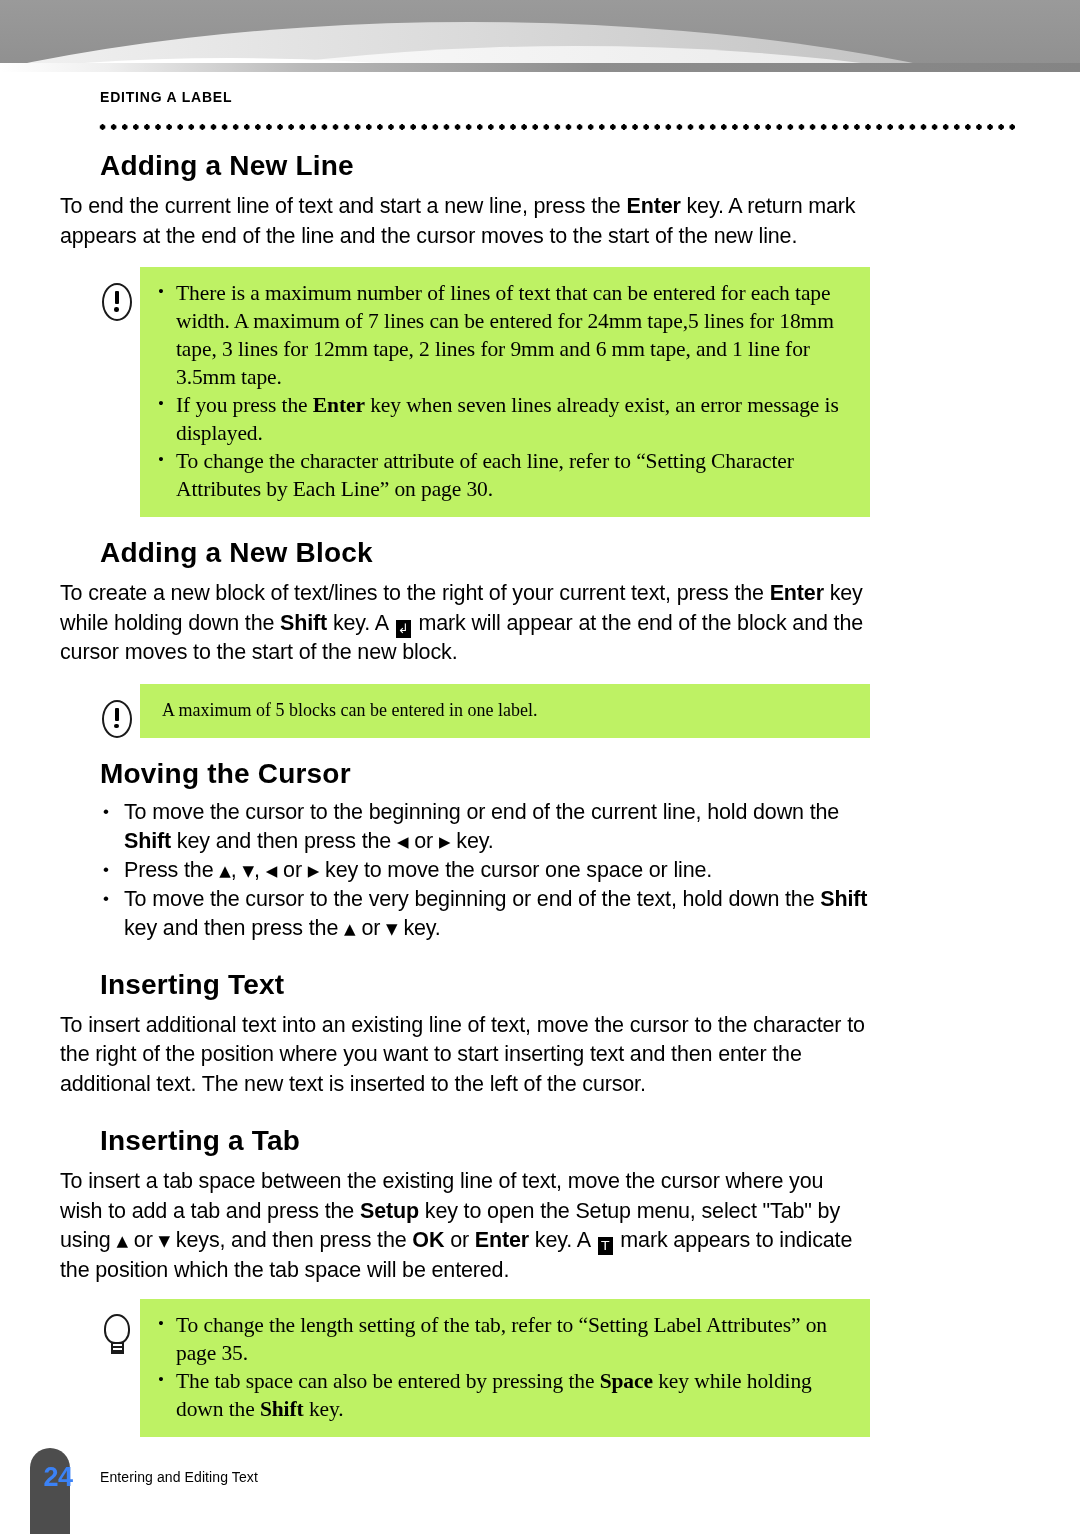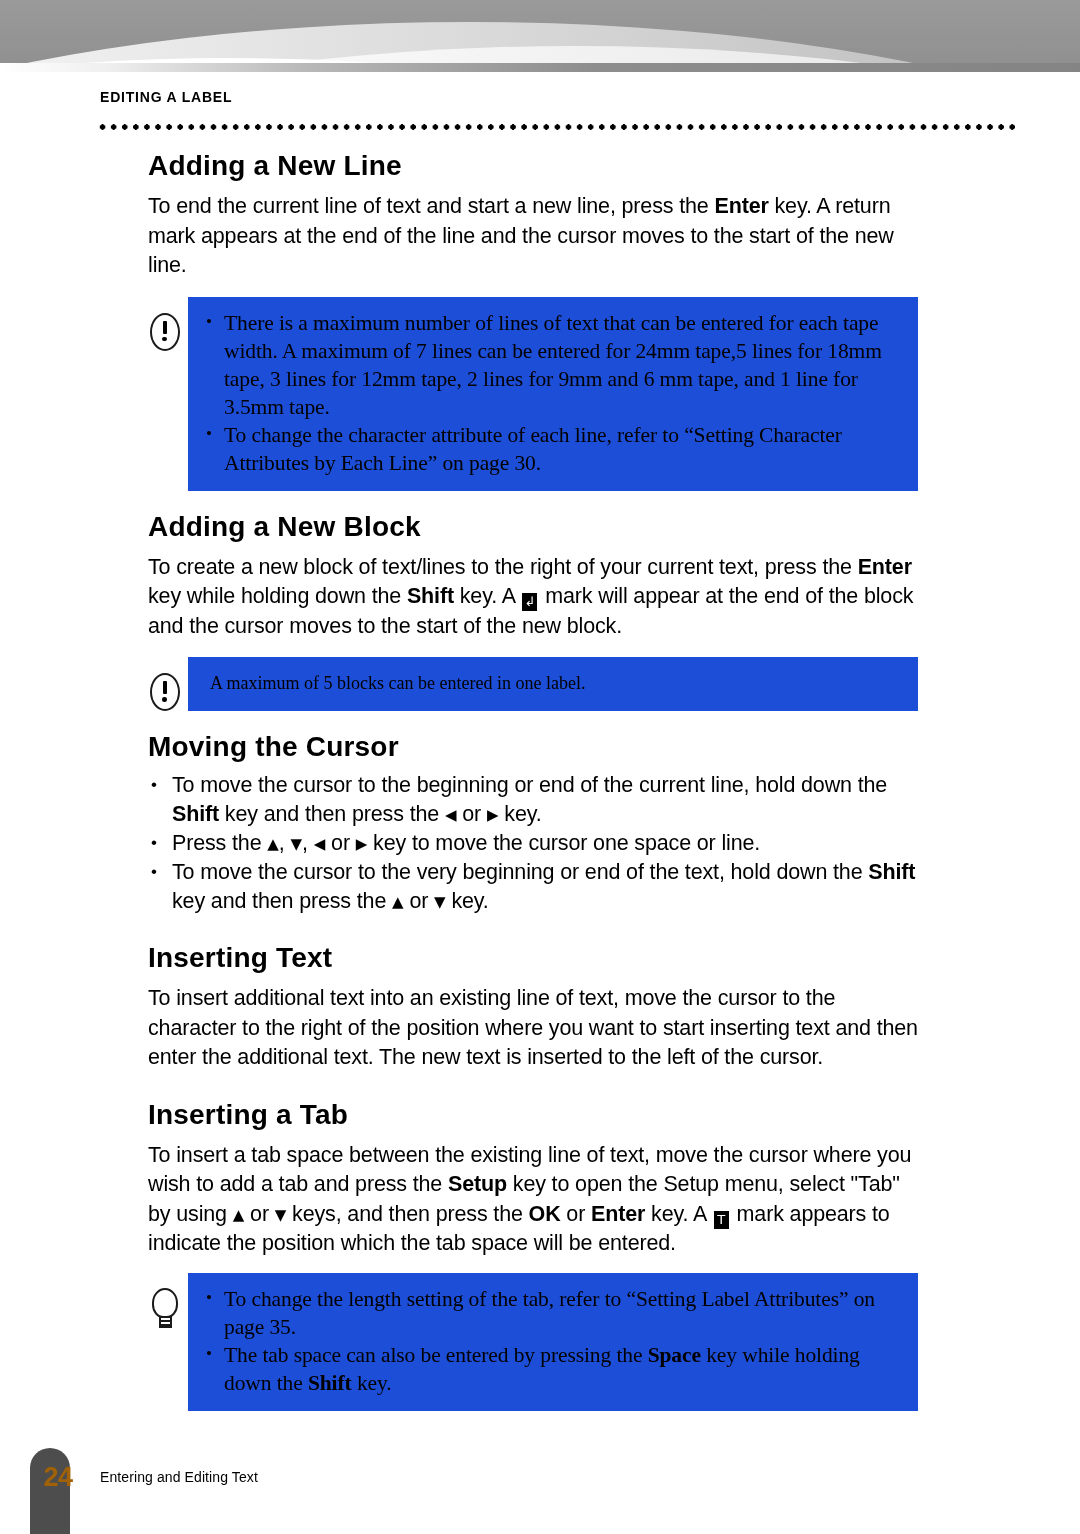--- a/index.html
+++ b/index.html
@@ -94,34 +94,33 @@
     background-size: 11.1px 10px;
     background-repeat: repeat-x;
     background-position: left center;
   }
 
   .content {
     position: absolute;
     left: 0;
     top: 78px;
     width: 932px;
-    margin-left: 48px;
   }
 
   h2.section-title {
     margin: 0;
     padding: 0 0 0 100px;
     font-size: 28px;
     font-weight: bold;
     letter-spacing: 0.2px;
   }
 
   p.body-text {
     margin: 0;
-    padding: 0 62px 0 100px;
+    padding: 0 62px 0 60px;
     font-size: 21.5px;
     line-height: 29.5px;
     letter-spacing: -0.15px;
   }
 
   ul.body-list {
     margin: 0;
     padding: 0;
     list-style: none;
   }
@@ -145,21 +144,21 @@
 
   
   .callout {
     position: relative;
     margin: 0;
     min-height: 40px;
   }
   .callout .box {
     margin-left: 140px;
     margin-right: 62px;
-    background: #1d4ed8;
+    background: #bef264;
     padding: 12px 14px 14px 14px;
     box-sizing: border-box;
   }
   .callout ul {
     margin: 0;
     padding: 0;
     list-style: none;
   }
   .callout li {
     position: relative;
@@ -289,21 +288,21 @@
     height: 120px;
     background: #4d4d4d;
     border-radius: 20px 20px 0 0;
   }
   .page-number {
     position: absolute;
     left: 30px;
     top: 14px;
     width: 56px;
     text-align: center;
-    color: #a16207;
+    color: #3b82f6;
     font-size: 27px;
     font-weight: bold;
     letter-spacing: -0.5px;
   }
   .footer-title {
     position: absolute;
     left: 100px;
     top: 21px;
     font-size: 14px;
     letter-spacing: 0.1px;
@@ -342,20 +341,21 @@
 
     <div class="callout">
       <div class="callout-icon">
         <div class="icon-note-oval"></div>
         <div class="icon-note-bar"></div>
         <div class="icon-note-dot"></div>
       </div>
       <div class="box">
         <ul>
           <li><span>There is a maximum number of lines of text that can be entered for each tape width. A maximum of 7 lines can be entered for 24mm tape,5 lines for 18mm tape, 3 lines for 12mm tape, 2 lines for 9mm and 6 mm tape, and 1 line for 3.5mm tape.</span></li>
+          <li><span>If you press the </span><b>Enter</b><span> key when seven lines already exist, an error message is displayed.</span></li>
           <li><span>To change the character attribute of each line, refer to “Setting Character Attributes by Each Line” on page 30.</span></li>
         </ul>
       </div>
     </div>
 
     <div class="sp-20"></div>
 
     <h2 class="section-title">Adding a New Block</h2>
     <div class="sp-10"></div>
     <p class="body-text"><span>To create a new block of text/lines to the right of your current text, press the </span><b>Enter</b><span> key while holding down the </span><b>Shift</b><span> key. A </span><span class="glyph-mark">↲</span><span> mark will appear at the end of the block and the cursor moves to the start of the new block.</span></p>

